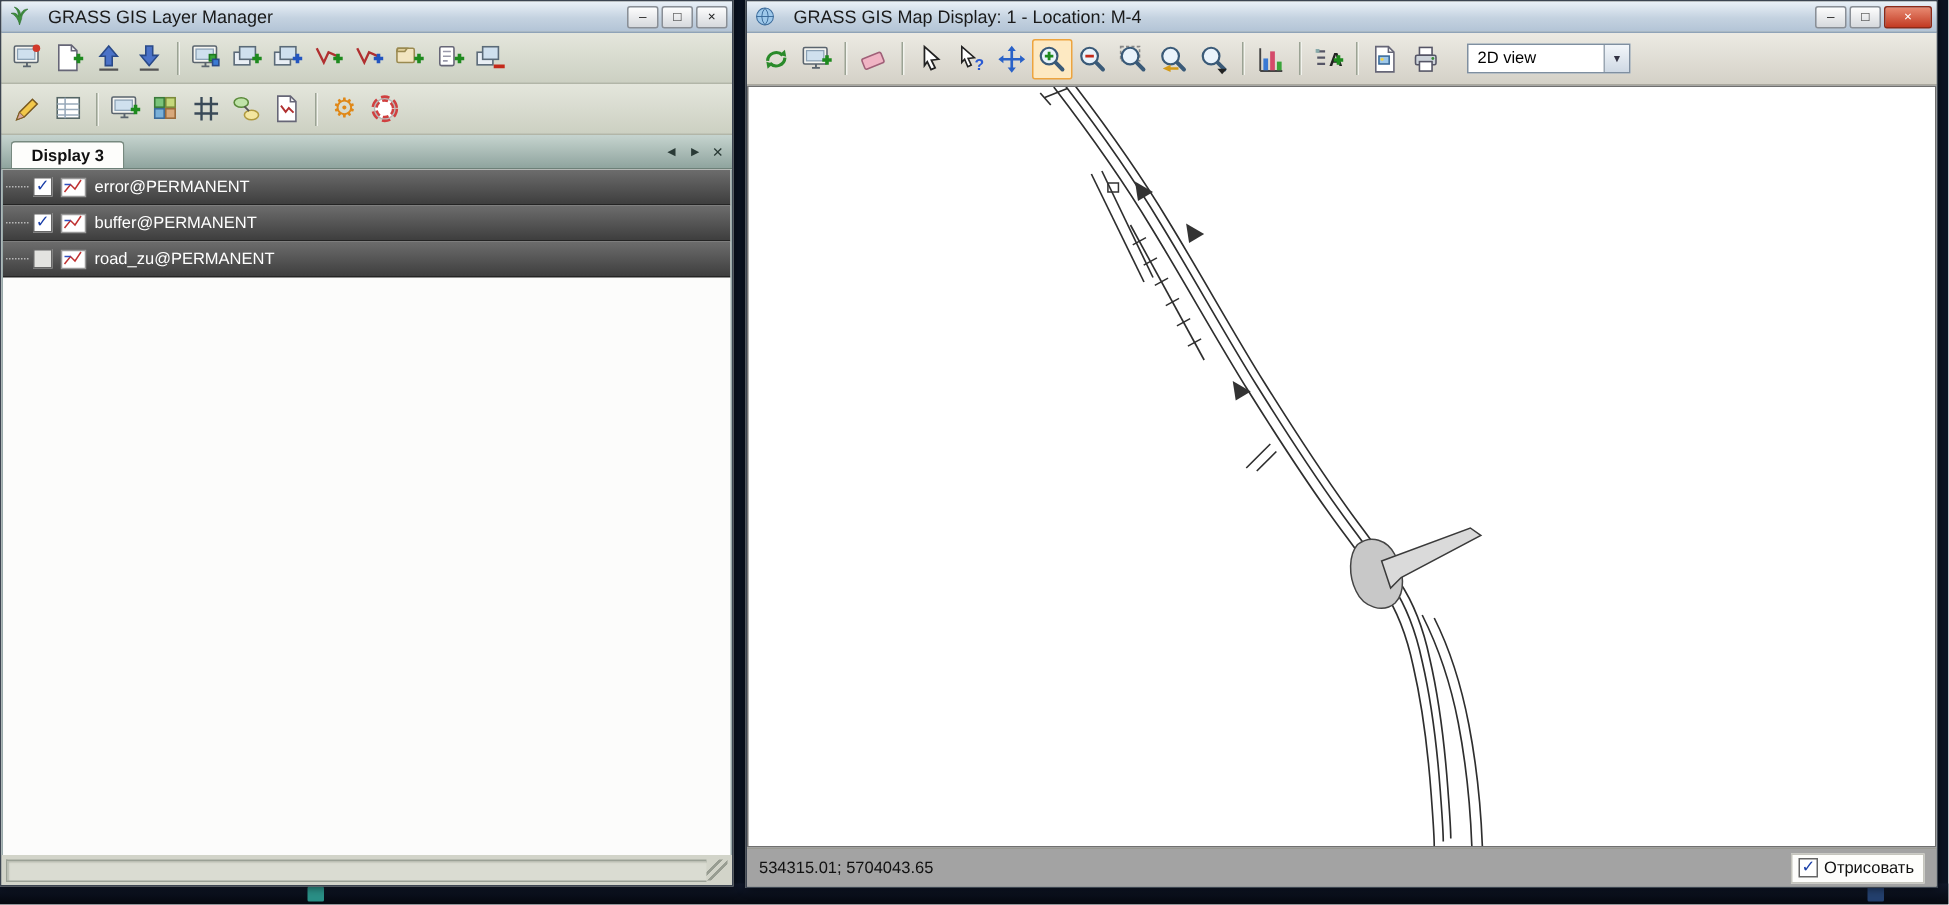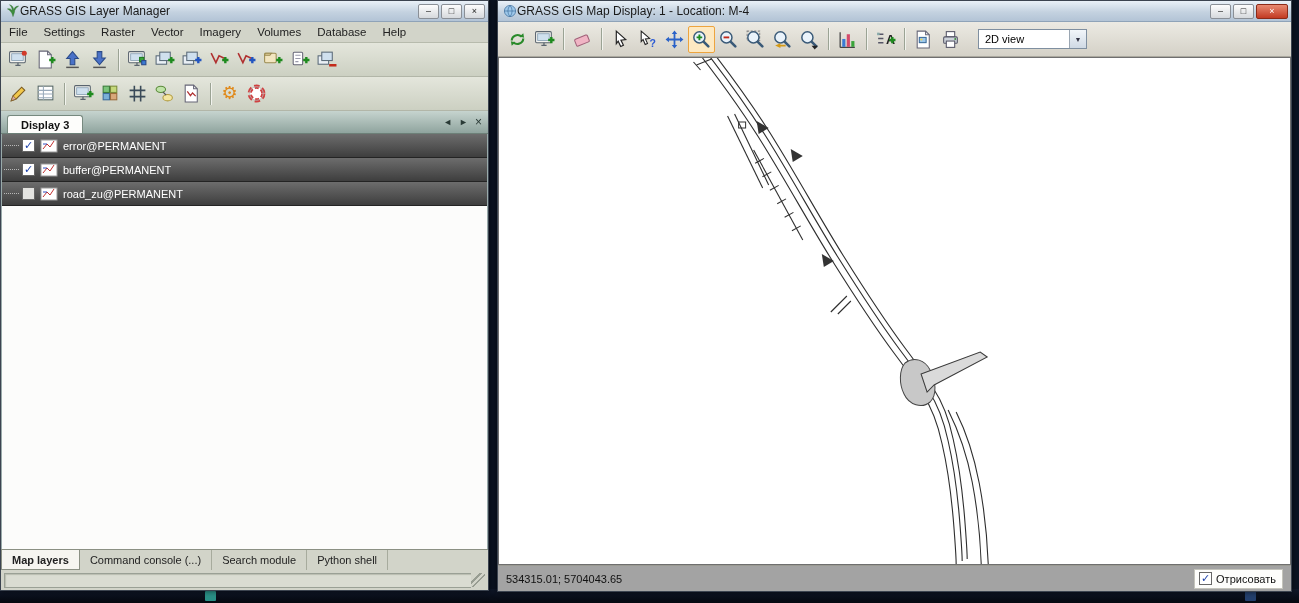--- a/index.html
+++ b/index.html
@@ -3,21 +3,21 @@
 <meta charset="utf-8">
 <style>
   *{box-sizing:border-box;margin:0;padding:0;user-select:none}
   html,body{width:1299px;height:603px;overflow:hidden;font-family:"Liberation Sans","DejaVu Sans",sans-serif}
   .desktop{position:relative;width:1299px;height:603px;background:#0b1322}
   .taskbar{position:absolute;left:0;bottom:0;width:100%;height:14px;background:linear-gradient(#10182a,#05080f)}
   .task-chip{position:absolute;bottom:2px;width:11px;height:10px;border-radius:1px}
   .win{position:absolute;display:flex;flex-direction:column;background:#d2d4c9;border:1px solid #3c4450;box-shadow:0 0 6px rgba(0,0,0,.6)}
   
   .titlebar{height:21px;display:flex;align-items:center;padding:0 3px 0 5px;background:linear-gradient(#eaf1f8,#c4d2e0 55%,#b3c4d6);border-bottom:1px solid #8fa3b8;flex:0 0 auto}
-  .titlebar .title{font-size:12px;color:#1a1a1a;margin-left:0;white-space:nowrap;overflow:hidden}
+  .titlebar .title{font-size:12px;color:#1a1a1a;margin-left:12px;white-space:nowrap;overflow:hidden}
   .winbtns{margin-left:auto;display:flex}
   .wb{width:21px;height:15px;border:1px solid #8a8f96;background:linear-gradient(#fdfdfd,#d6d9dd);border-radius:2px;margin-left:2px;font-size:9px;line-height:13px;text-align:center;color:#222}
   .wb.close-red{background:linear-gradient(#e88a72,#c23a22);color:#fff;border-color:#8c2a18;width:32px}
   
   .menubar{height:21px;display:flex;align-items:center;background:#d2d4c9;border-bottom:1px solid #b7bbad;font-size:11.5px;color:#222;flex:0 0 auto}
   .mitem{padding:3px 8px}
   .toolbar{height:34px;display:flex;align-items:center;background:linear-gradient(#e4e6dc,#ccd0c2);border-bottom:1px solid #b2b6a8;padding:0 4px;flex:0 0 auto}
   .tbtn{width:27px;height:27px;display:flex;align-items:center;justify-content:center;border:1px solid transparent;border-radius:2px}
   .tbtn.pressed{background:#fde9c2;border:1px solid #eda43e}
   .tsep{width:1px;height:22px;background:#9ba394;box-shadow:1px 0 0 #f2f3ee;margin:0 5px}
@@ -101,30 +101,20 @@
           <path d="M10 18C9 12 5 8 2 7c4-1 6 1 7 3 0-5-2-7-4-9 4 1 6 4 6 8 1-4 3-6 7-6-3 2-6 5-6 9z" fill="#3d8f3d" stroke="#2a6a2a" stroke-width=".6"></path>
         </svg>
       <span class="title">GRASS GIS Layer Manager</span>
       <span class="winbtns">
         <span class="wb">–</span>
         <span class="wb">□</span>
         <span class="wb">×</span>
       </span>
     </div>
 
-    <div class="menubar">
-      <span class="mitem">File</span>
-      <span class="mitem">Settings</span>
-      <span class="mitem">Raster</span>
-      <span class="mitem">Vector</span>
-      <span class="mitem">Imagery</span>
-      <span class="mitem">Volumes</span>
-      <span class="mitem">Database</span>
-      <span class="mitem">Help</span>
-    </div>
 
     <div class="toolbar">
       <span class="tbtn">
           <svg class="ic" viewBox="0 0 20 20">
             <use href="#g-mon"></use>
             <circle cx="15.5" cy="4" r="2.4" fill="#d23a2a"></circle>
           </svg>
         </span>
       <span class="tbtn">
           <svg class="ic" viewBox="0 0 20 20">
@@ -297,26 +287,20 @@
           </span>
         <svg class="lmap-ic" viewBox="0 0 18 14">
             <rect x="1" y="1" width="16" height="12" fill="#fff" stroke="#999"></rect>
             <path d="M3 10l4-5 3 3 4-6" stroke="#c03030" fill="none"></path>
             <path d="M3 5h4" stroke="#3050c0"></path>
           </svg>
         <span class="llabel">road_zu@PERMANENT</span>
       </div>
     </div>
 
-    <div class="btabs">
-      <span class="btab active">Map layers</span>
-      <span class="btab">Command console (...)</span>
-      <span class="btab">Search module</span>
-      <span class="btab">Python shell</span>
-    </div>
 
     <div class="sbar-lm">
       <span class="sbar-field"></span>
       <span class="grip"></span>
     </div>
   </div>
 
   <div class="win" style="left:497px;top:0;width:795px;height:592px">
     <div class="titlebar">
       <svg class="ic" style="width:14px;height:14px" viewBox="0 0 20 20">

